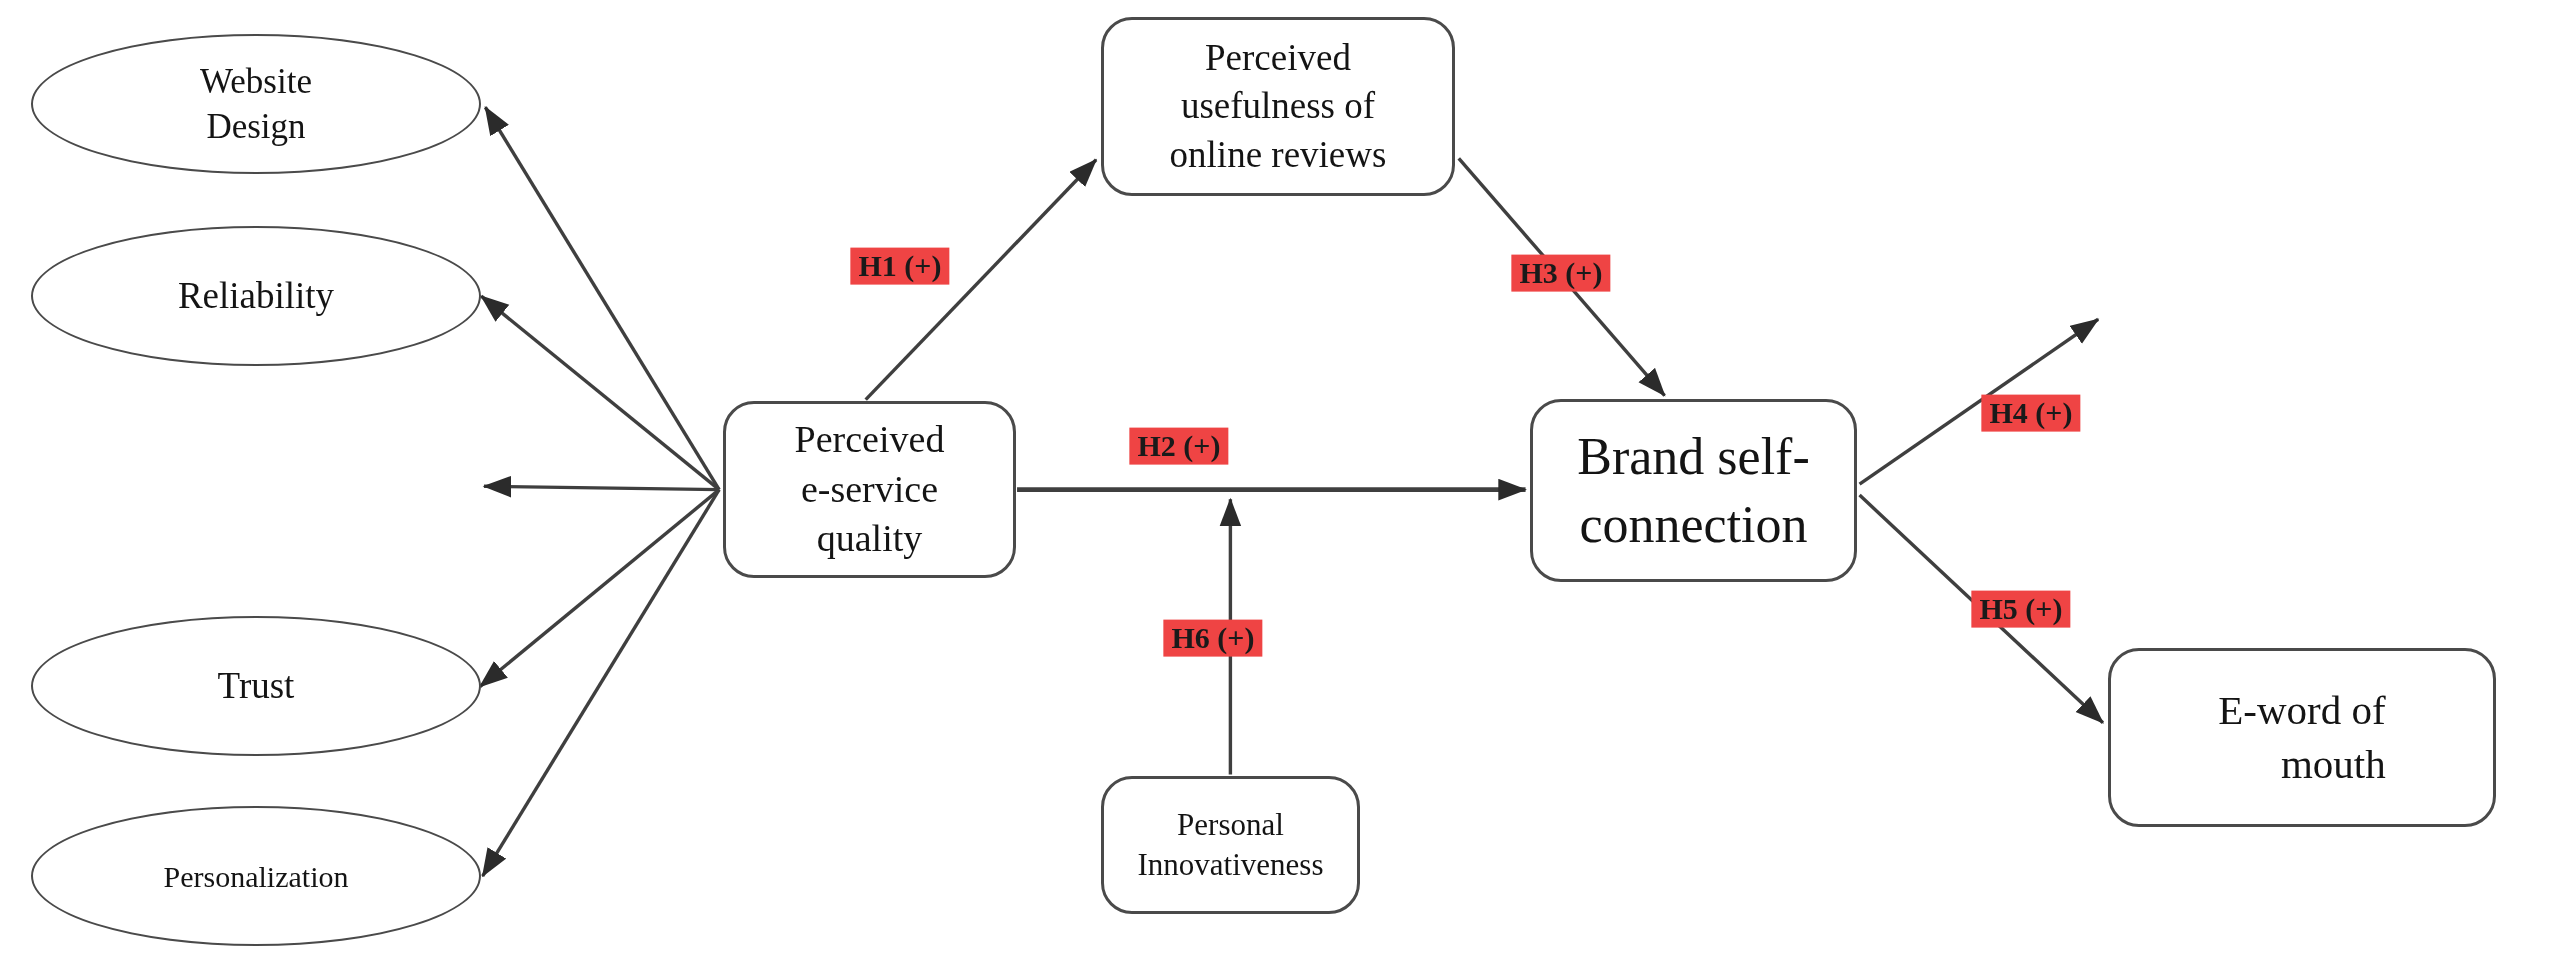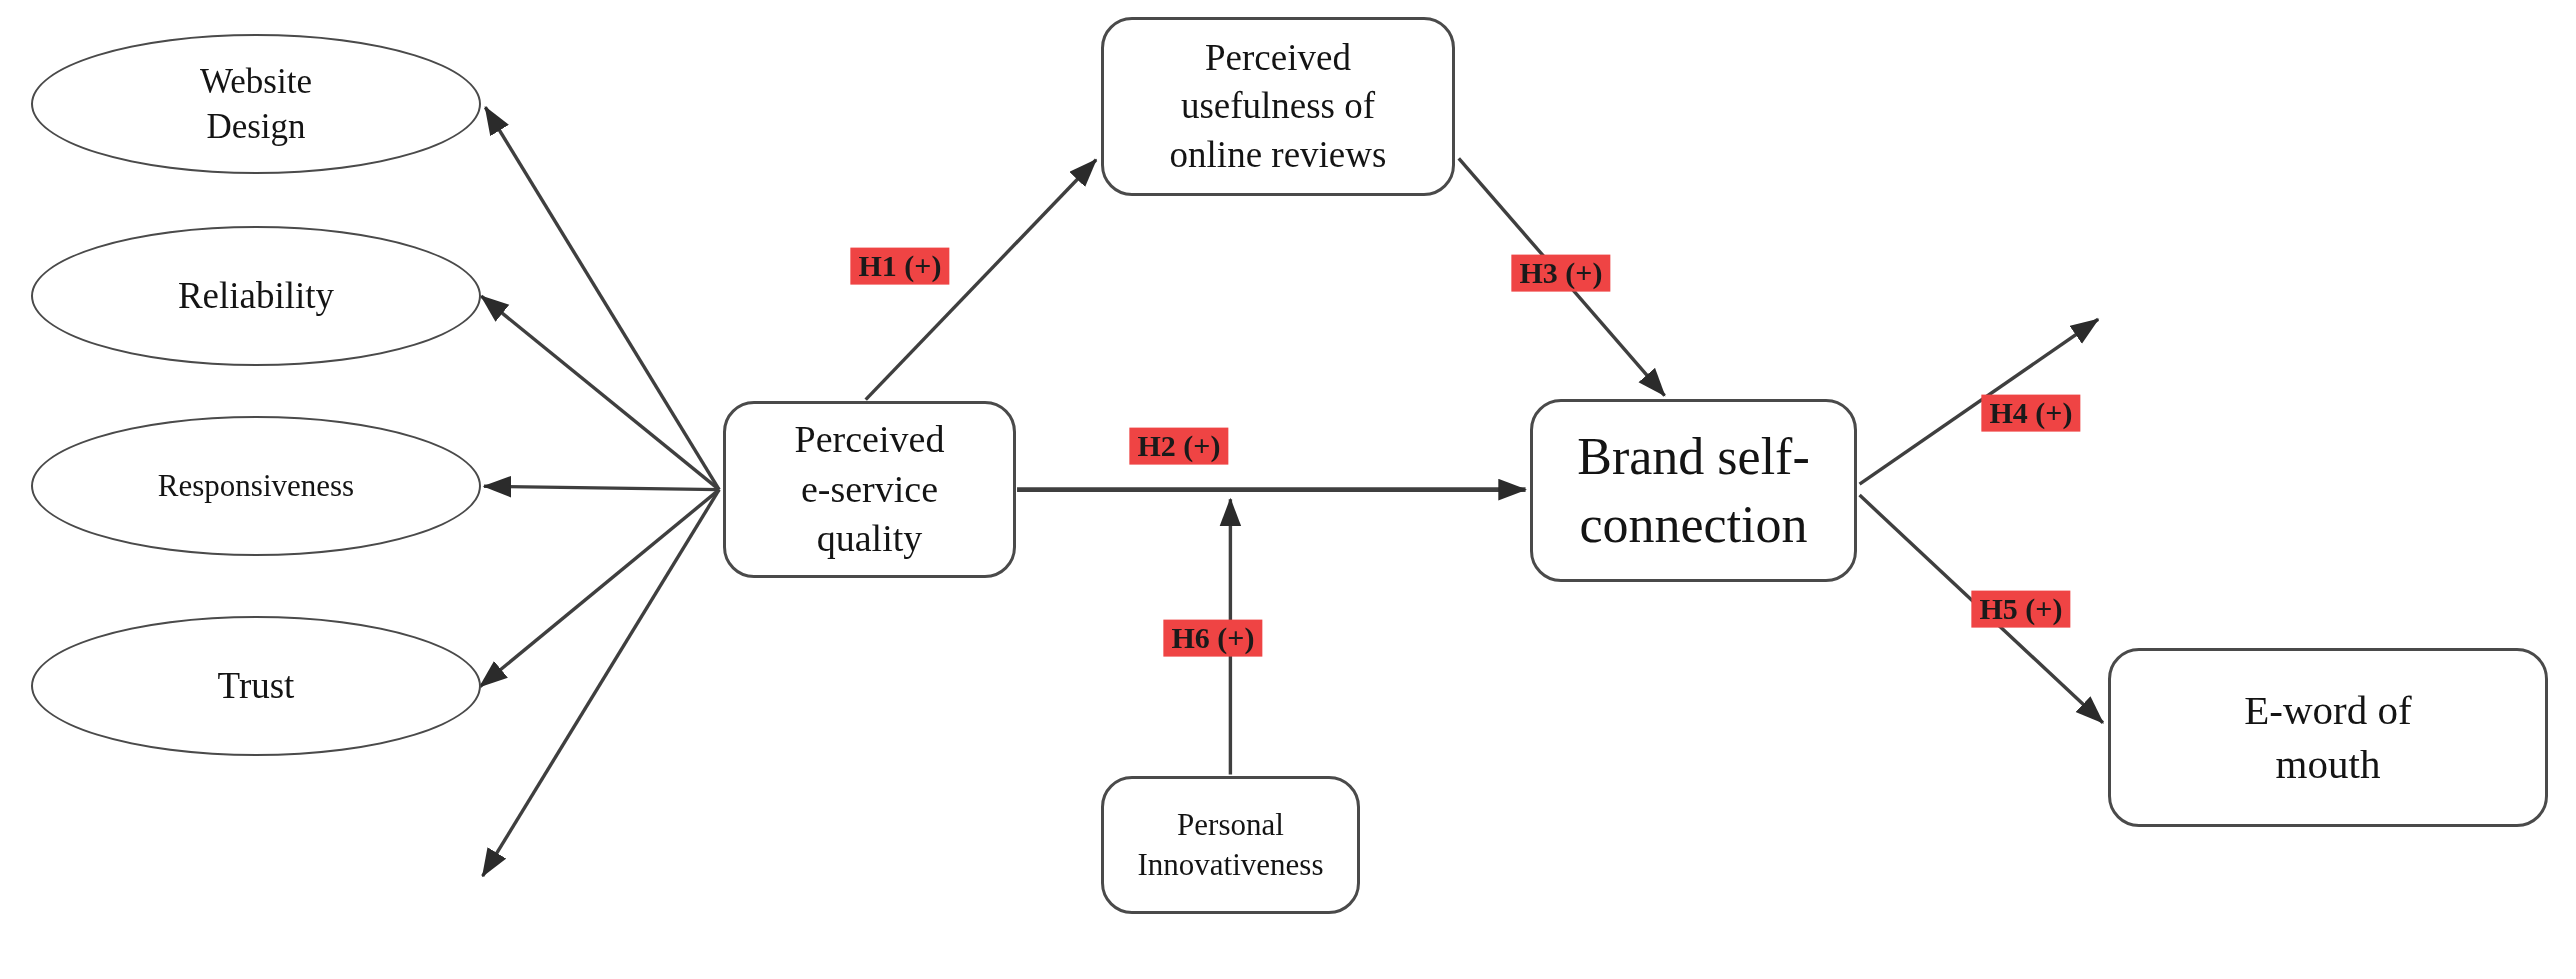--- a/index.html
+++ b/index.html
@@ -29,21 +29,21 @@
   #n-website        {left:31px;  top:34px;   width:450px; height:140px; font-size:35px;}
   #n-reliability    {left:31px;  top:226px;  width:450px; height:140px; font-size:37px;}
   #n-responsiveness {left:31px;  top:416px;  width:450px; height:140px; font-size:31px;}
   #n-trust          {left:31px;  top:616px;  width:450px; height:140px; font-size:37px;}
   #n-personalization{left:31px;  top:806px; width:450px; height:140px; font-size:30px;}
   #n-eservice       {left:723px;top:401px;  width:293px; height:177px; font-size:38px;}
   #n-usefulness     {left:1101px;top:17px;   width:354px; height:179px; font-size:37px;}
   #n-brand          {left:1530px;top:399px;  width:327px; height:183px; font-size:52px;}
   #n-personal       {left:1101px;top:776px; width:259px; height:138px; font-size:31px;}
   #n-willingness    {left:2103px;top:218px;  width:446px; height:181px; font-size:41px;}
-  #n-eword          {left:2108px;top:648px;  width:440px; height:179px; font-size:41px;}
+  #n-eword          {left:2108px;top:648px;  width:388px; height:179px; font-size:41px;text-align:right;}
 
   .hlabel{
     position:absolute;transform:translate(-50%,-50%);
     background:#ef4444;padding:1.4px 8.2px;
     font-weight:bold;font-size:30px;color:#1a1a1a;
     white-space:nowrap;
   }
   #h1{left:900px;top:266px;}
   #h2{left:1179px;top:446px;}
   #h3{left:1561px;top:273px;}
@@ -77,25 +77,25 @@
     <line class="edge" x1="1805" y1="1136" x2="1805" y2="732" marker-end="url(#ah)"></line>
   </svg>
 
   <div class="node ellipse" id="n-website">
     <span class="node-label">Website
 Design</span>
   </div>
   <div class="node ellipse" id="n-reliability">
     <span class="node-label">Reliability</span>
   </div>
-  <div class="node ellipse" id="n-responsiveness">
-    <span class="node-label">Responsiveness</span>
-  </div>
   <div class="node ellipse" id="n-trust">
     <span class="node-label">Trust</span>
+  </div>
+  <div class="node ellipse" id="n-personalization">
+    <span class="node-label">Personalization</span>
   </div>
 
   <div class="node rect" id="n-eservice">
     <span class="node-label">Perceived
 e-service
 quality</span>
   </div>
   <div class="node rect" id="n-usefulness">
     <span class="node-label">Perceived
 usefulness of

